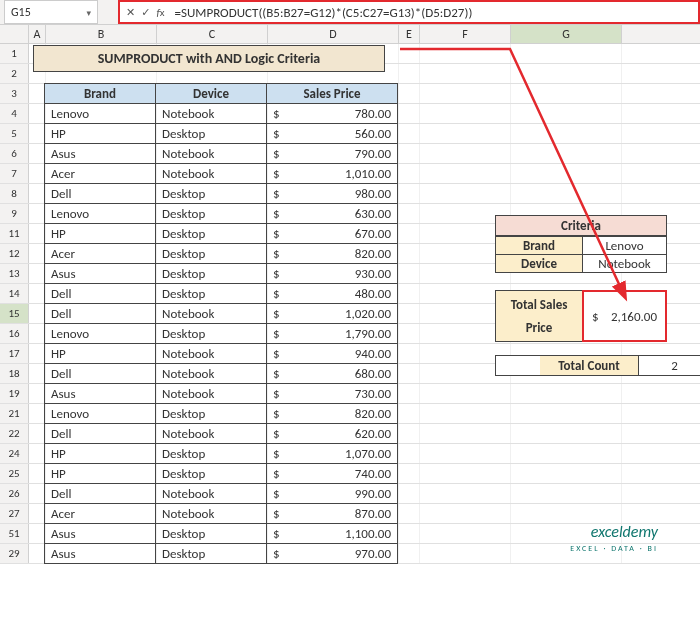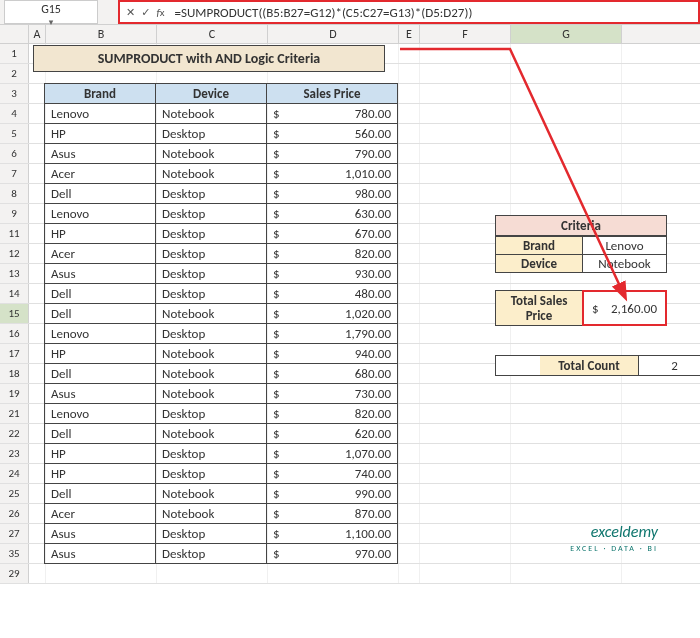--- a/index.html
+++ b/index.html
@@ -24,21 +24,20 @@
     width: 80px;
     height: 20px;
     border: 1px solid #ccc;
     background: #fff;
     margin-left: 4px;
     padding: 1px 6px;
     font-size: 12px;
     display: flex;
     align-items: center;
     justify-content: space-between;
-    flex-direction: column;
   }
   .namebox .dd { font-size: 9px; color: #666; }
   .fx-area {
     display: flex;
     align-items: center;
     flex: 1;
     margin-left: 20px;
     border: 2px solid #e3292e;
     background: #fff;
     height: 20px;
@@ -174,21 +173,21 @@
   .crit-val { flex: 1; text-align: center; padding: 1px 4px; }
 
   .tot-box { left: 495px; top: 265px; width: 170px; display: flex; }
   .tot-lab {
     width: 78px;
     background: #fceecb;
     text-align: center;
     font-weight: bold;
     border-right: 1px solid #444;
     padding: 2px 4px;
-    line-height: 15px;
+    line-height: 23px;
   }
   .tot-val {
     flex: 1;
     border: 2px solid #e3292e;
     margin: -1px;
     display: flex;
     justify-content: space-between;
     align-items: center;
     padding: 2px 8px;
   }
@@ -447,30 +446,20 @@
         <div class="rh">22</div>
         <div class="cell cc-A"></div>
         <div class="cell cc-B"></div>
         <div class="cell cc-C"></div>
         <div class="cell cc-D"></div>
         <div class="cell cc-E"></div>
         <div class="cell cc-F"></div>
         <div class="cell cc-G"></div>
       </div>
       <div class="grid-row">
-        <div class="rh">23</div>
-        <div class="cell cc-A"></div>
-        <div class="cell cc-B"></div>
-        <div class="cell cc-C"></div>
-        <div class="cell cc-D"></div>
-        <div class="cell cc-E"></div>
-        <div class="cell cc-F"></div>
-        <div class="cell cc-G"></div>
-      </div>
-      <div class="grid-row">
         <div class="rh">24</div>
         <div class="cell cc-A"></div>
         <div class="cell cc-B"></div>
         <div class="cell cc-C"></div>
         <div class="cell cc-D"></div>
         <div class="cell cc-E"></div>
         <div class="cell cc-F"></div>
         <div class="cell cc-G"></div>
       </div>
       <div class="grid-row">
@@ -497,21 +486,21 @@
         <div class="rh">27</div>
         <div class="cell cc-A"></div>
         <div class="cell cc-B"></div>
         <div class="cell cc-C"></div>
         <div class="cell cc-D"></div>
         <div class="cell cc-E"></div>
         <div class="cell cc-F"></div>
         <div class="cell cc-G"></div>
       </div>
       <div class="grid-row">
-        <div class="rh">35</div>
+        <div class="rh">51</div>
         <div class="cell cc-A"></div>
         <div class="cell cc-B"></div>
         <div class="cell cc-C"></div>
         <div class="cell cc-D"></div>
         <div class="cell cc-E"></div>
         <div class="cell cc-F"></div>
         <div class="cell cc-G"></div>
       </div>
       <div class="grid-row">
         <div class="rh">29</div>

